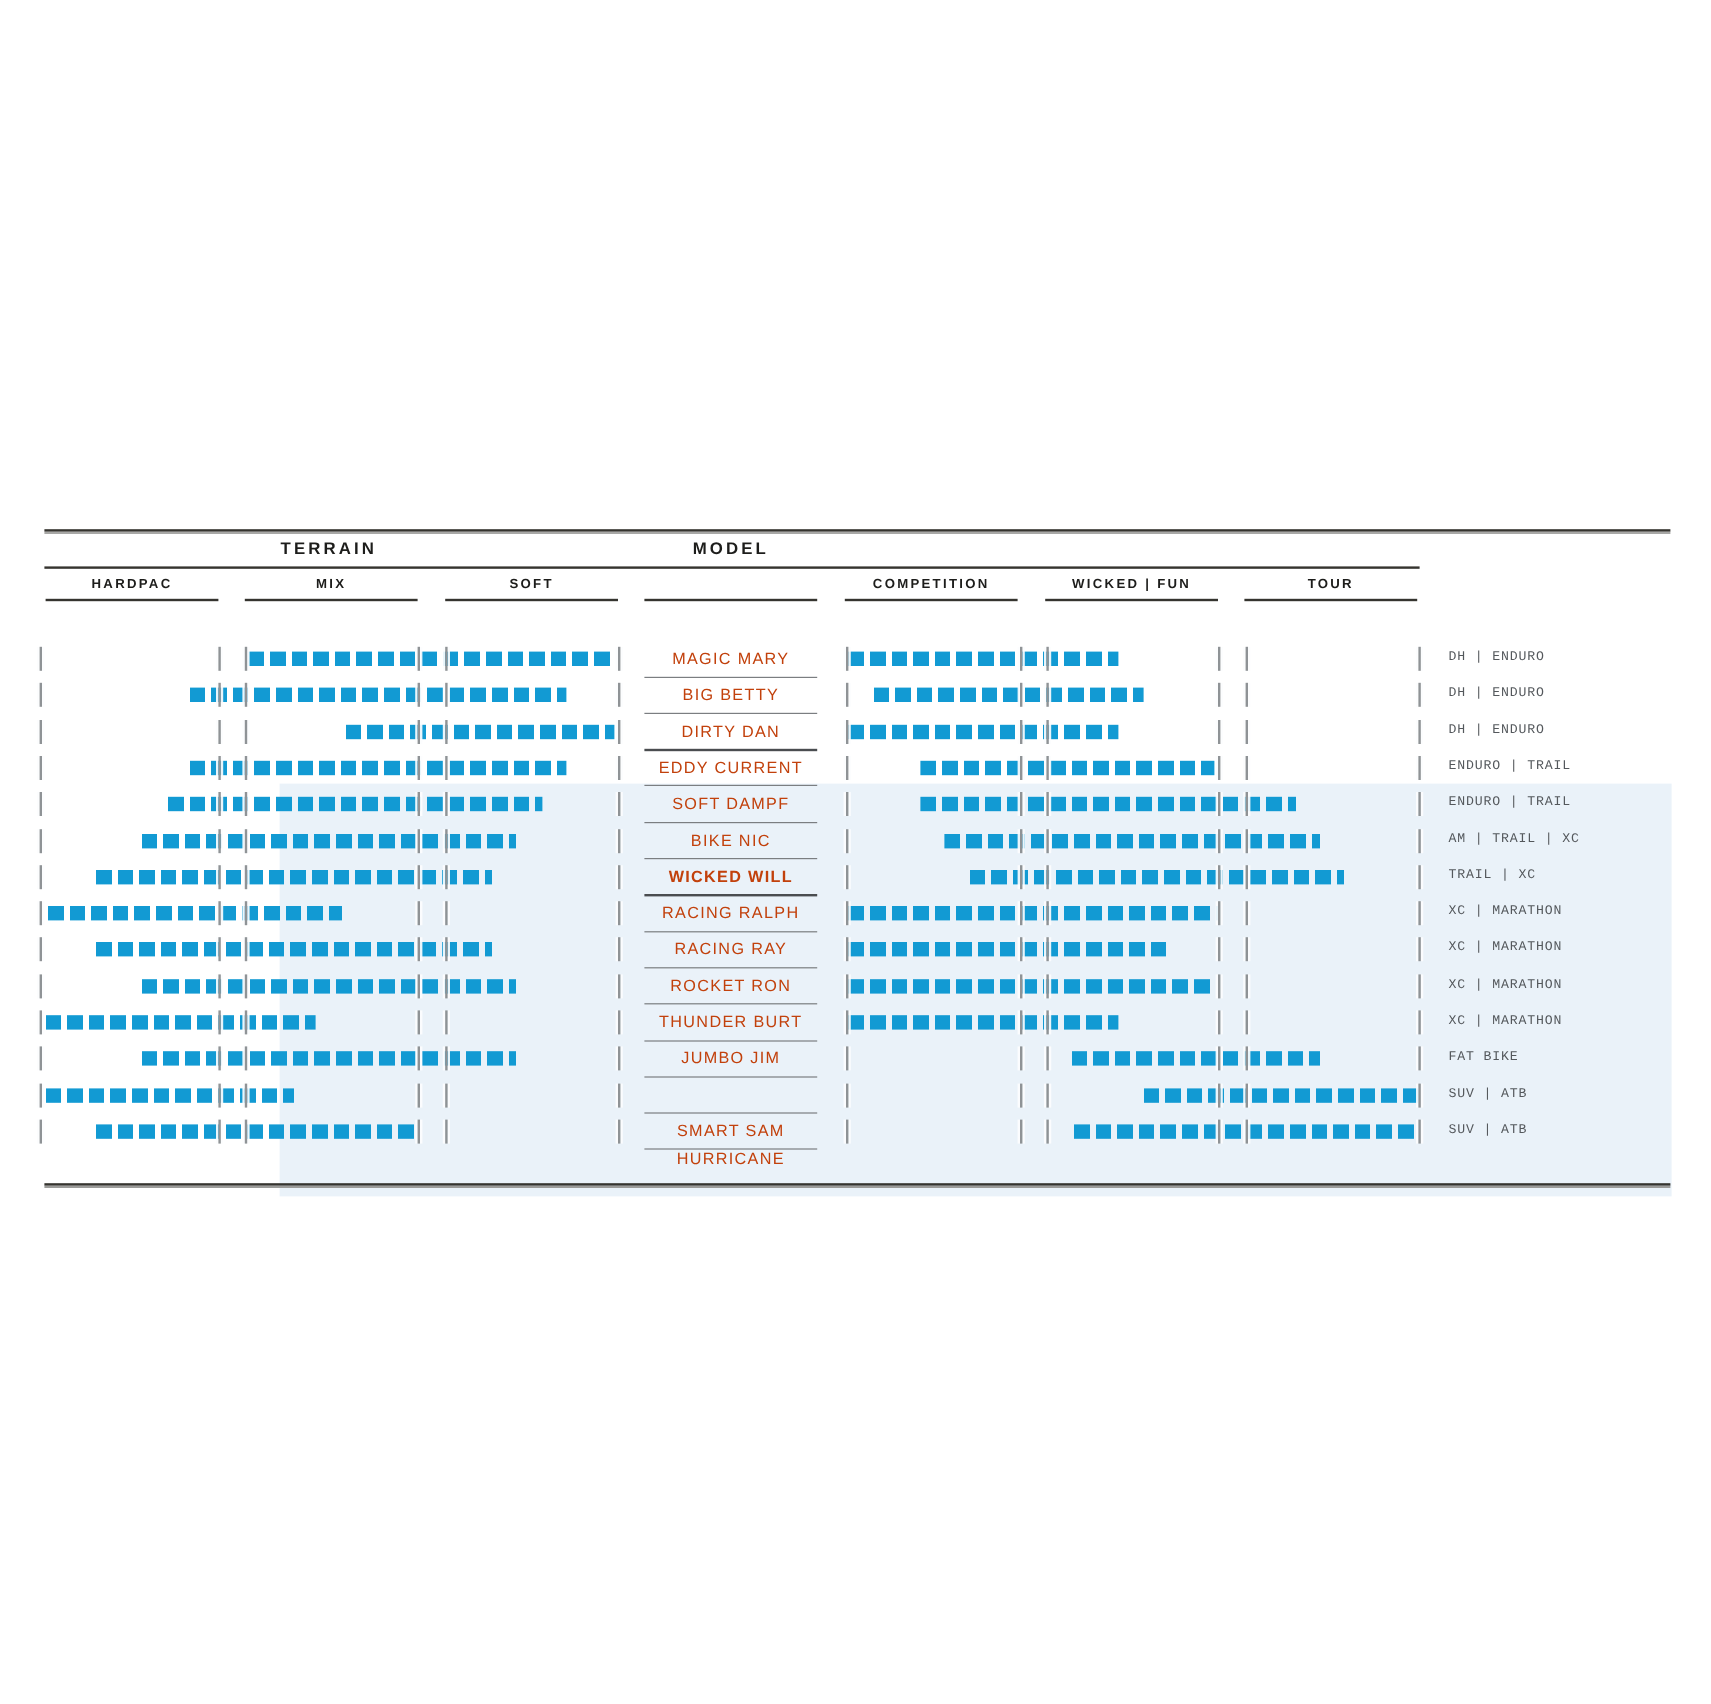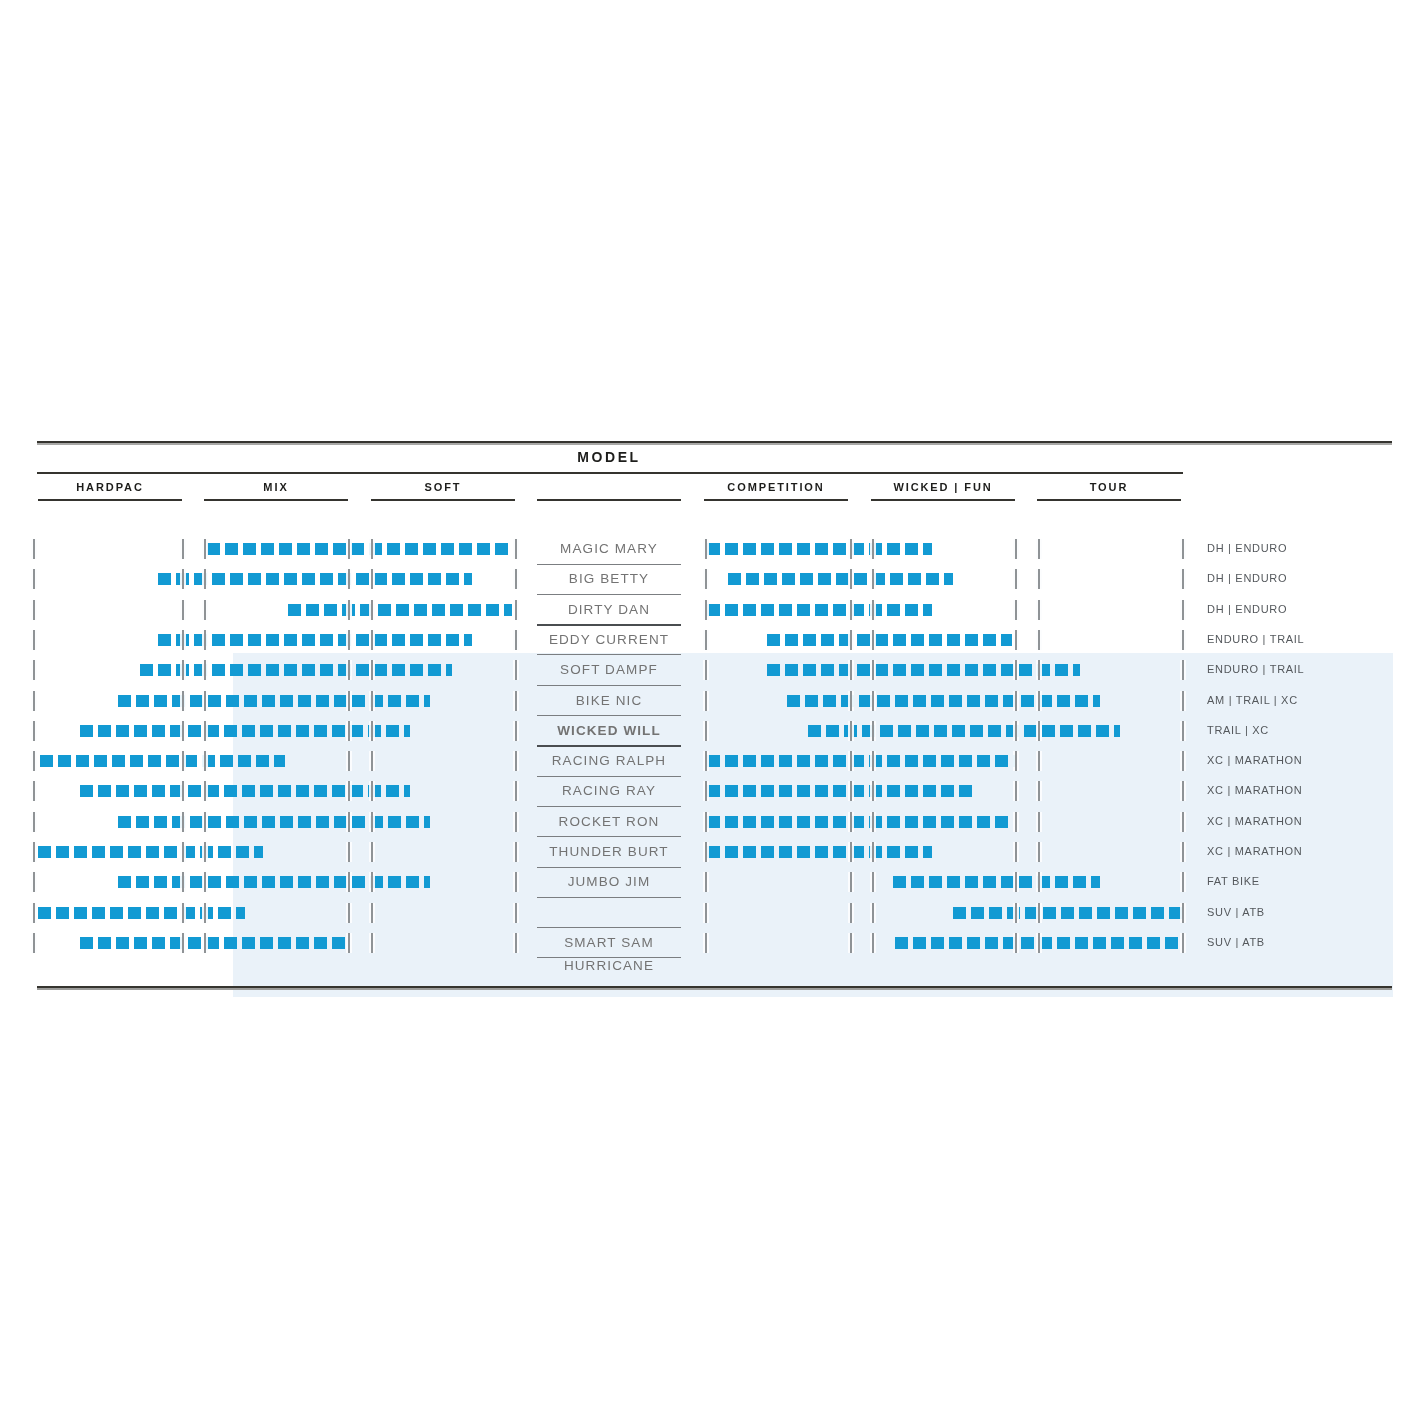--- a/index.html
+++ b/index.html
@@ -33,36 +33,37 @@
   .u{top:499px;height:2px;background:var(--rule,#35342F);}
   .u1{left:38px;width:144px;}  .u2{left:204px;width:144px;} .u3{left:371px;width:144px;}
   .u4{left:537px;width:144px;} .u5{left:704px;width:144px;} .u6{left:871px;width:144px;}
   .u7{left:1037px;width:144px;}
   
   .tick{position:absolute;width:2px;height:20px;background:var(--tick,#8F9396);z-index:3;
         box-shadow:-2px 0 0 rgba(252,253,254,0.92), 2px 0 0 rgba(252,253,254,0.92);}
   .bar{position:absolute;height:12px;z-index:2;
        background-image:repeating-linear-gradient(to right, var(--bar,#129AD3) 0 13px, transparent 13px 18px);}
   .model-label{position:absolute;left:537px;width:144px;text-align:center;
-       font-size:13.5px;letter-spacing:1.1px;color:#737373;white-space:nowrap;z-index:4;}
+       font-size:13.5px;letter-spacing:1.1px;color:#c2410c;white-space:nowrap;z-index:4;}
   .use-label{position:absolute;left:1207px;width:190px;text-align:left;
-       font-size:11px;letter-spacing:0.7px;color:#54585C;white-space:nowrap;z-index:4;}
+       font-size:11px;letter-spacing:0.7px;color:#54585C;white-space:nowrap;z-index:4;font-family:Liberation Mono, monospace;}
   .sep{position:absolute;left:537px;width:144px;height:1px;background:#7B7E81;z-index:4;}
   .sep.thick{height:2px;background:#4A4D50;}
 </style>
 </head>
 <body>
 
 <div class="canvas">
   <div class="abs panel"></div>
 
   <div class="abs rule-top"></div>
   <div class="abs rule-mid"></div>
   <div class="abs rule-bottom"></div>
 
+  <div class="abs sec-title t-terrain">TERRAIN</div>
   <div class="abs sec-title t-model">MODEL</div>
 
   <div class="abs sub-h c-hardpac">HARDPAC</div>
   <div class="abs sub-h c-mix">MIX</div>
   <div class="abs sub-h c-soft">SOFT</div>
   <div class="abs sub-h c-competition">COMPETITION</div>
   <div class="abs sub-h c-sportfun">WICKED | FUN</div>
   <div class="abs sub-h c-tour">TOUR</div>
 
   <div class="abs u u1"></div>

